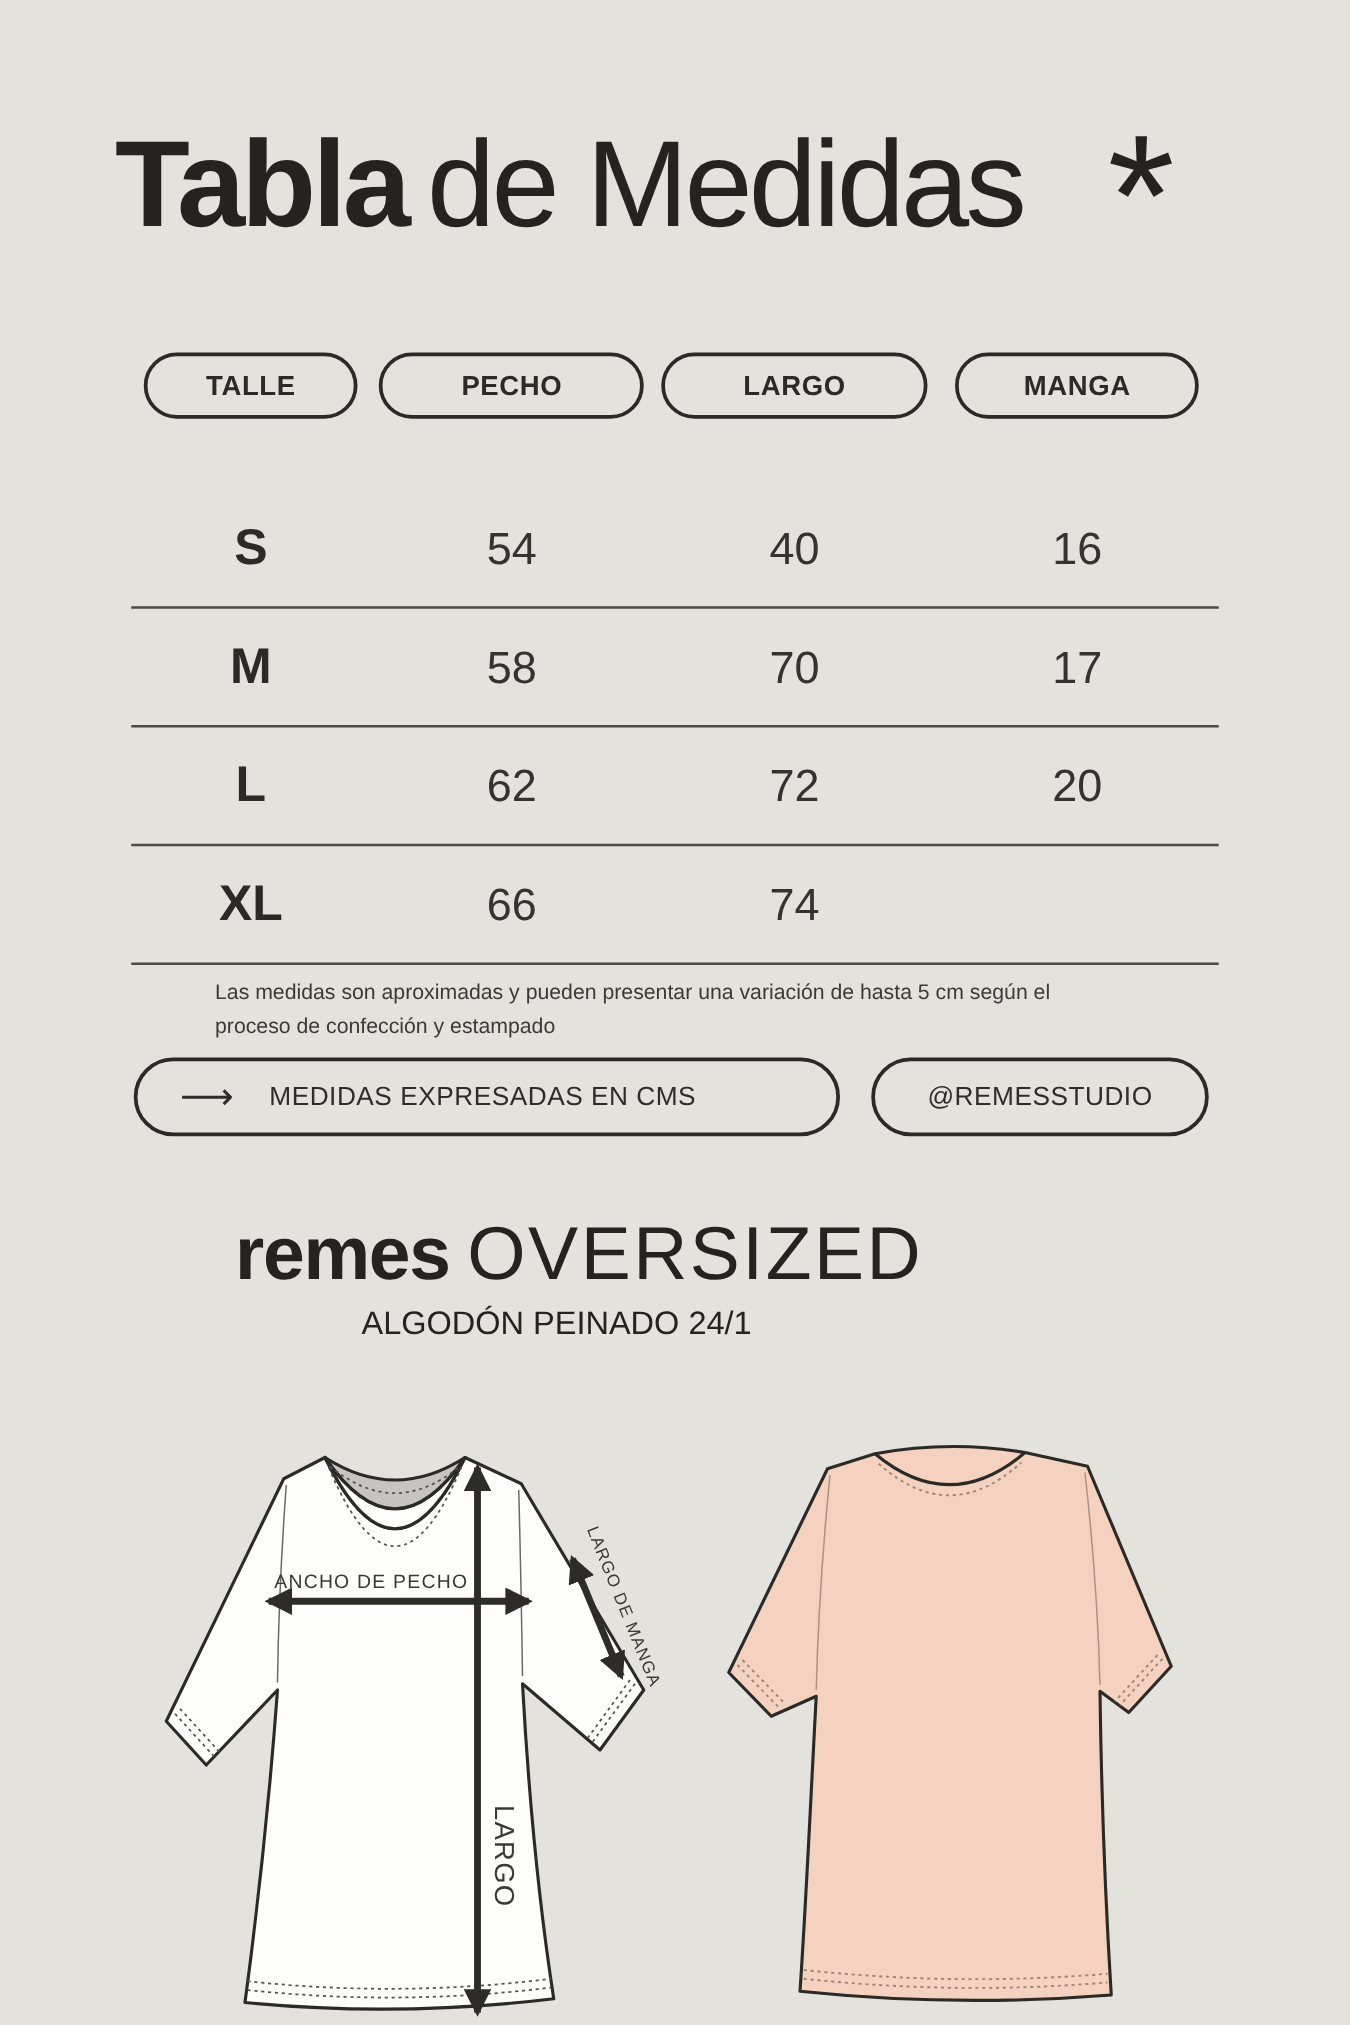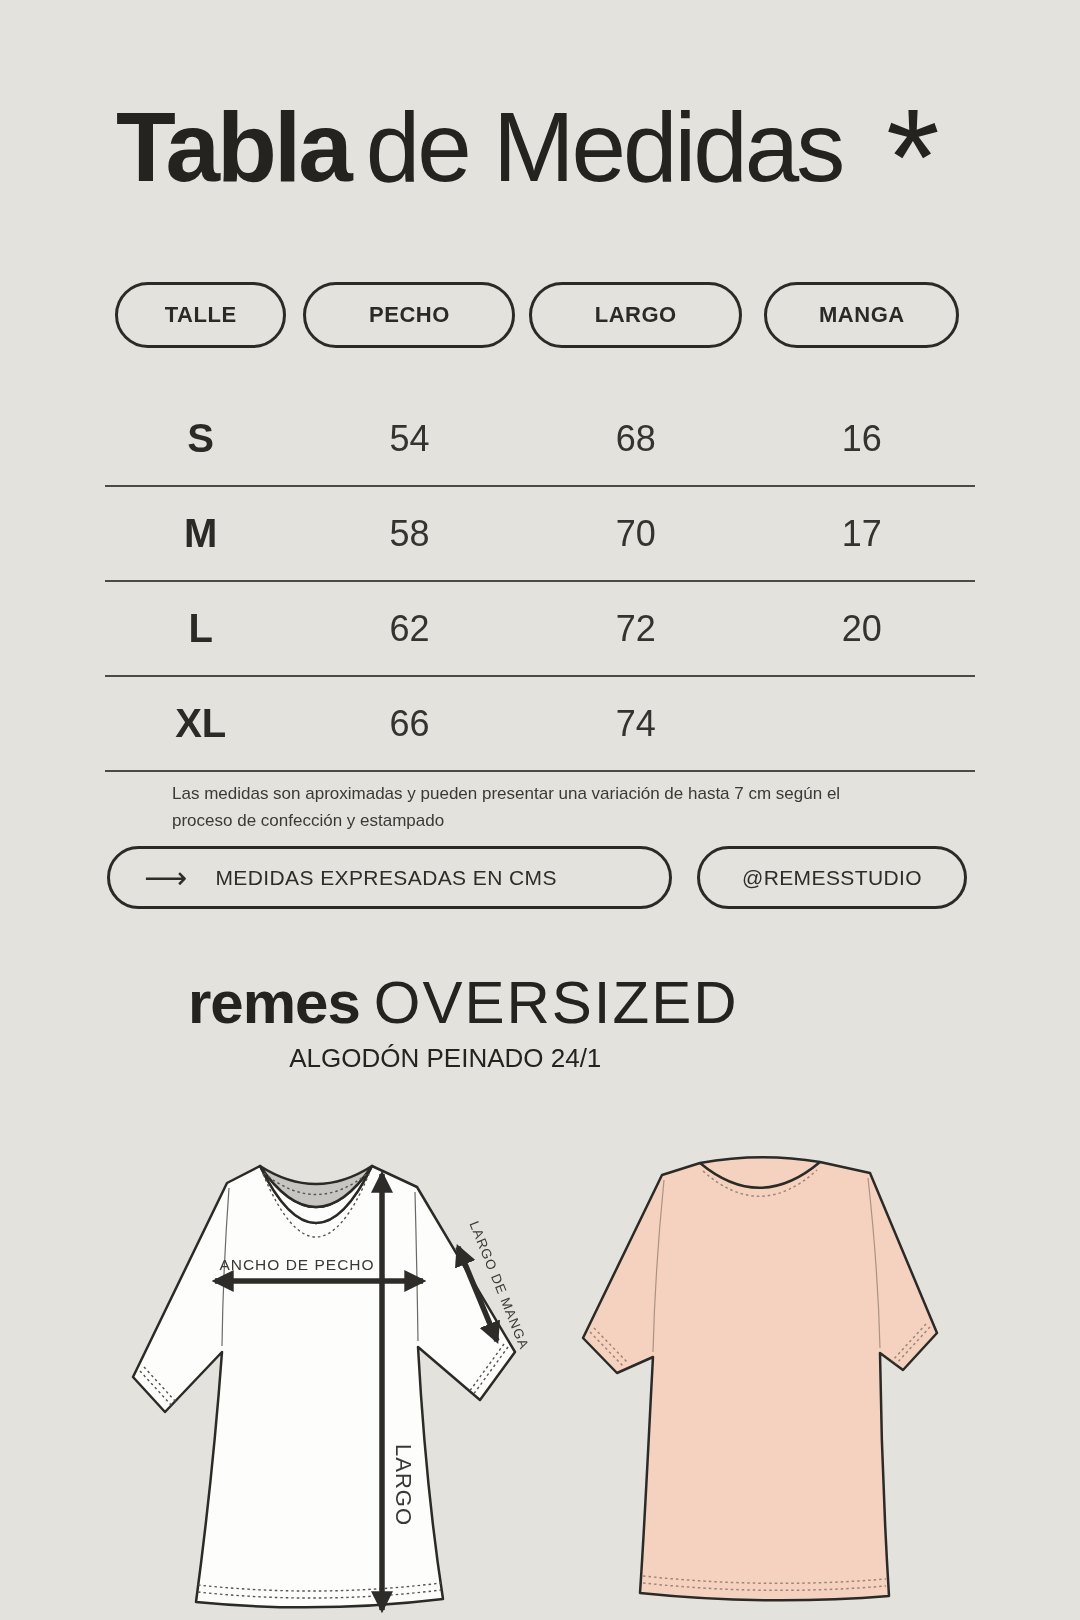--- a/index.html
+++ b/index.html
@@ -6,32 +6,32 @@
   html,body { width:1080px; height:1620px; }
   body {
     background:#e3e2dc;
     font-family:"Liberation Sans","DejaVu Sans",sans-serif;
     color:#2b2a27;
     overflow:hidden;
   }
   .page { position:relative; width:1080px; height:1620px; background:#e3e2dc; }
 
   
-  .title { position:absolute; left:116px; top:96px; font-size:98px; line-height:1.05;
+  .title { position:absolute; left:92px; top:96px; font-size:98px; line-height:1.05;
            letter-spacing:-3px; color:#242320; white-space:nowrap; }
   .title .bold { font-weight:700; }
   .title .light { font-weight:400; margin-left:16px; }
   .title-mark { position:absolute; left:886px; top:88px; font-size:138px; font-weight:400;
                 color:#242320; line-height:1; letter-spacing:0; }
 
   
   .pills { position:absolute; left:105px; top:282px; width:870px; height:66px;
            display:grid; grid-template-columns:22% 26% 26% 26%; }
   .pill-wrap { display:flex; justify-content:center; }
-  .pill { height:66px; border:3px solid #2b2a27; border-radius:33px;
+  .pill { height:53px; border:3px solid #2b2a27; border-radius:33px;
           display:flex; align-items:center; justify-content:center;
           font-size:22px; font-weight:700; letter-spacing:0.5px; color:#2b2a27; }
   .pill.c0 { width:171px; } .pill.c1 { width:212px; } .pill.c2 { width:213px; } .pill.c3 { width:195px; }
 
   
   .size-table { position:absolute; left:105px; top:392px; width:870px; }
   .size-row { display:grid; grid-template-columns:22% 26% 26% 26%; height:95px;
               align-items:center; border-bottom:2px solid #4b4a45; }
   .cell { text-align:center; font-size:36px; font-weight:400; color:#343330; }
   .cell.size { font-size:40px; font-weight:700; color:#2b2a27; }
@@ -80,21 +80,21 @@
       </div>
     <div class="pill-wrap">
         <div class="pill c3">MANGA</div>
       </div>
   </div>
 
   <div class="size-table">
     <div class="size-row">
       <div class="cell size">S</div>
       <div class="cell">54</div>
-      <div class="cell">68</div>
+      <div class="cell">40</div>
       <div class="cell">16</div>
     </div>
     <div class="size-row">
       <div class="cell size">M</div>
       <div class="cell">58</div>
       <div class="cell">70</div>
       <div class="cell">17</div>
     </div>
     <div class="size-row">
       <div class="cell size">L</div>
@@ -102,21 +102,21 @@
       <div class="cell">72</div>
       <div class="cell">20</div>
     </div>
     <div class="size-row">
       <div class="cell size">XL</div>
       <div class="cell">66</div>
       <div class="cell">74</div>
     </div>
   </div>
 
-  <p class="note">Las medidas son aproximadas y pueden presentar una variación de hasta 7 cm según el proceso de confección y estampado</p>
+  <p class="note">Las medidas son aproximadas y pueden presentar una variación de hasta 5 cm según el proceso de confección y estampado</p>
 
   <div class="btn btn-units">
     <span class="arrow-glyph">⟶</span>
     <span>MEDIDAS EXPRESADAS EN CMS</span>
   </div>
   <div class="btn btn-handle">
     <span>@REMESSTUDIO</span>
   </div>
 
   <div class="brand">

